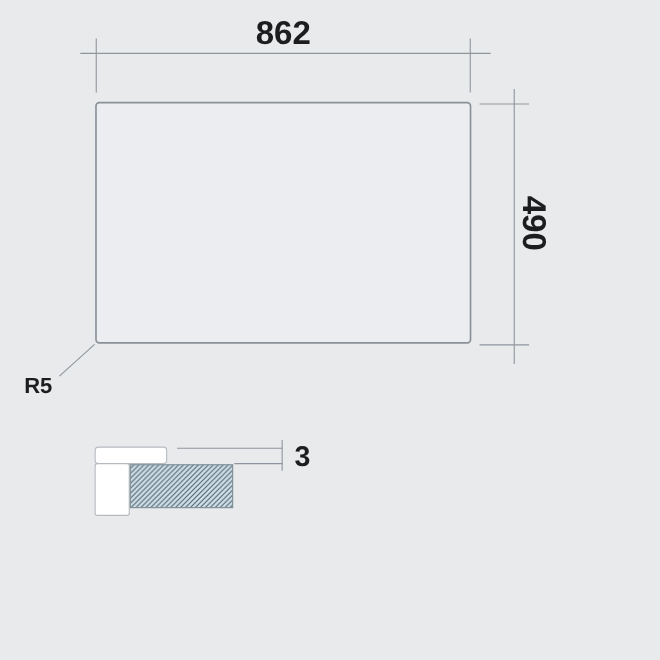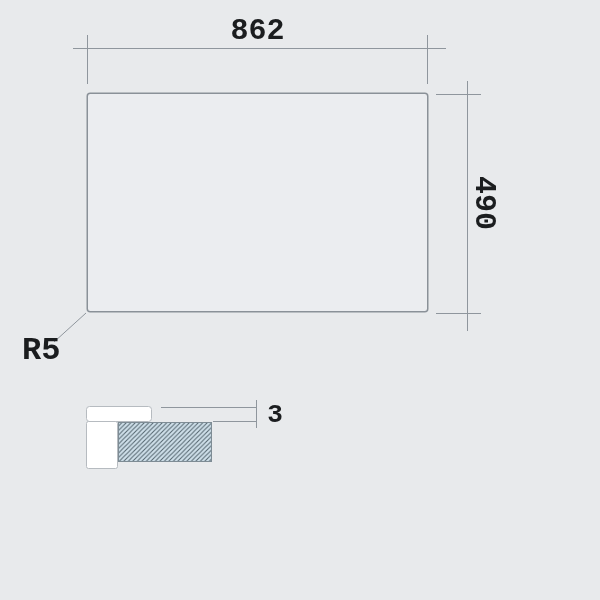--- a/index.html
+++ b/index.html
@@ -2,21 +2,21 @@
 <html style="--c-bg: #e8eaec; --c-panel_fill: #ebedf0; --c-panel_border: #8a9198; --c-line: #8f969d; --c-text: #1b1d1f; --c-profile_fill: #ffffff; --c-profile_border: #b6bbc0; --c-hatch_fill: #cfe0ea; --c-hatch_line: #51626c; --c-hatch_border: #7e8c95;"><head>
 <meta charset="utf-8">
 <style>
   html, body { margin: 0; padding: 0; }
   .canvas {
     position: relative;
     width: 600px;
     height: 600px;
     background: var(--c-bg, #e8eaec);
     overflow: hidden;
-    font-family: Liberation Mono, monospace;
+    font-family: Liberation Sans, sans-serif;
   }
   .drawing-svg { position: absolute; left: 0; top: 0; }
 
   
   .panel-outline {
     fill: var(--c-panel_fill, #ebedf0);
     stroke: var(--c-panel_border, #8a9198);
     stroke-width: 1.5;
   }
   .dim-line {
@@ -53,21 +53,21 @@
     text-align: center;
     font-size: 30px; line-height: 30px;
   }
   .label-height {
     left: 484px; top: 203px;
     font-size: 30px; line-height: 30px;
     transform: translate(-50%, -50%) rotate(90deg);
   }
   .label-radius {
     left: 22px; top: 338px;
-    font-size: 32px; line-height: 26px;
+    font-size: 20px; line-height: 26px;
   }
   .label-thickness {
     left: 257px; top: 402px; width: 36px;
     text-align: center;
     font-size: 26px; line-height: 26px;
   }
 </style>
 </head>
 <body>
 

